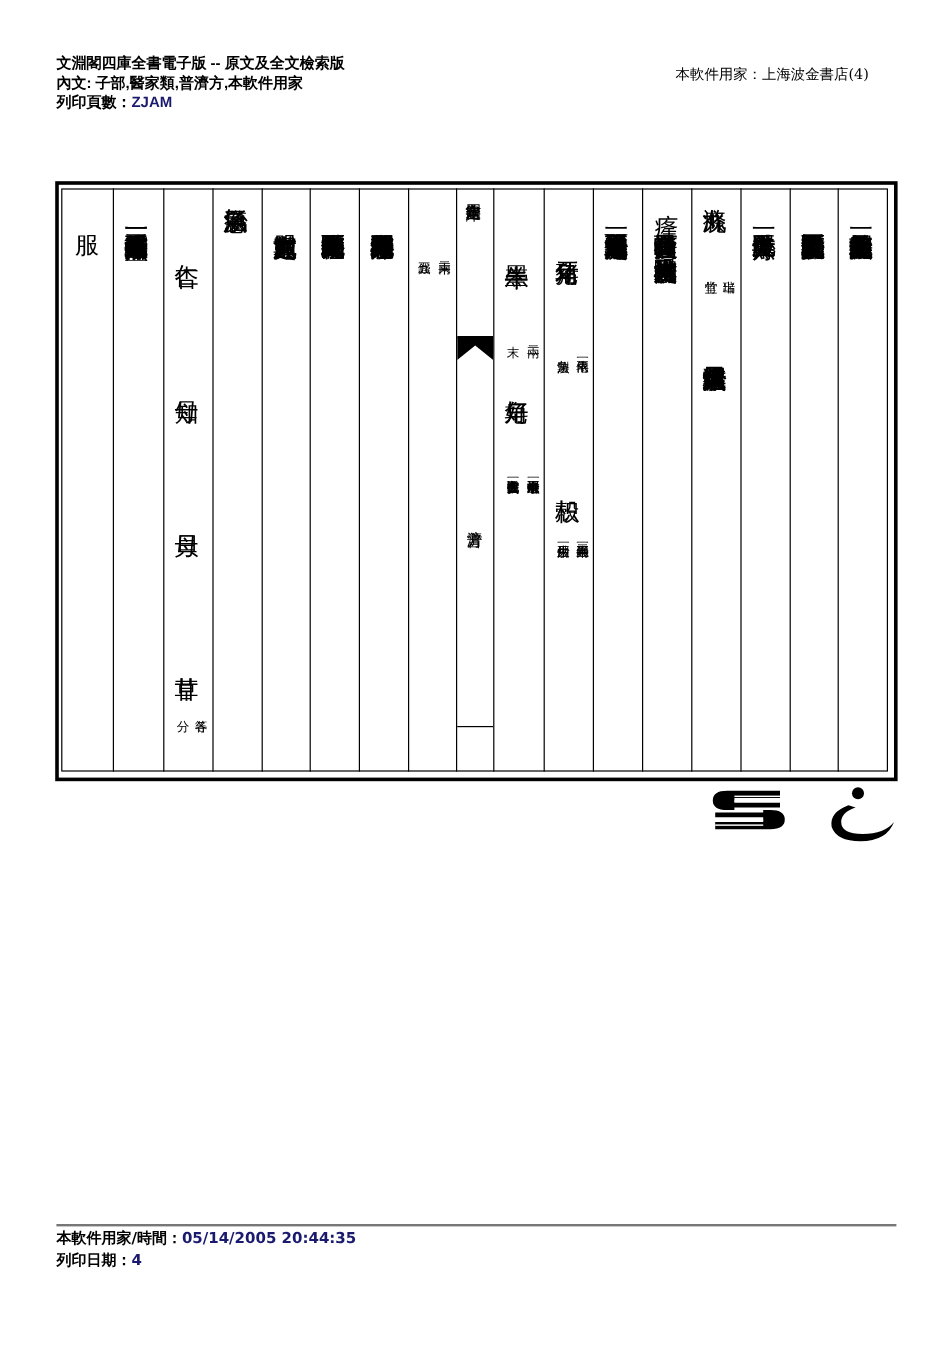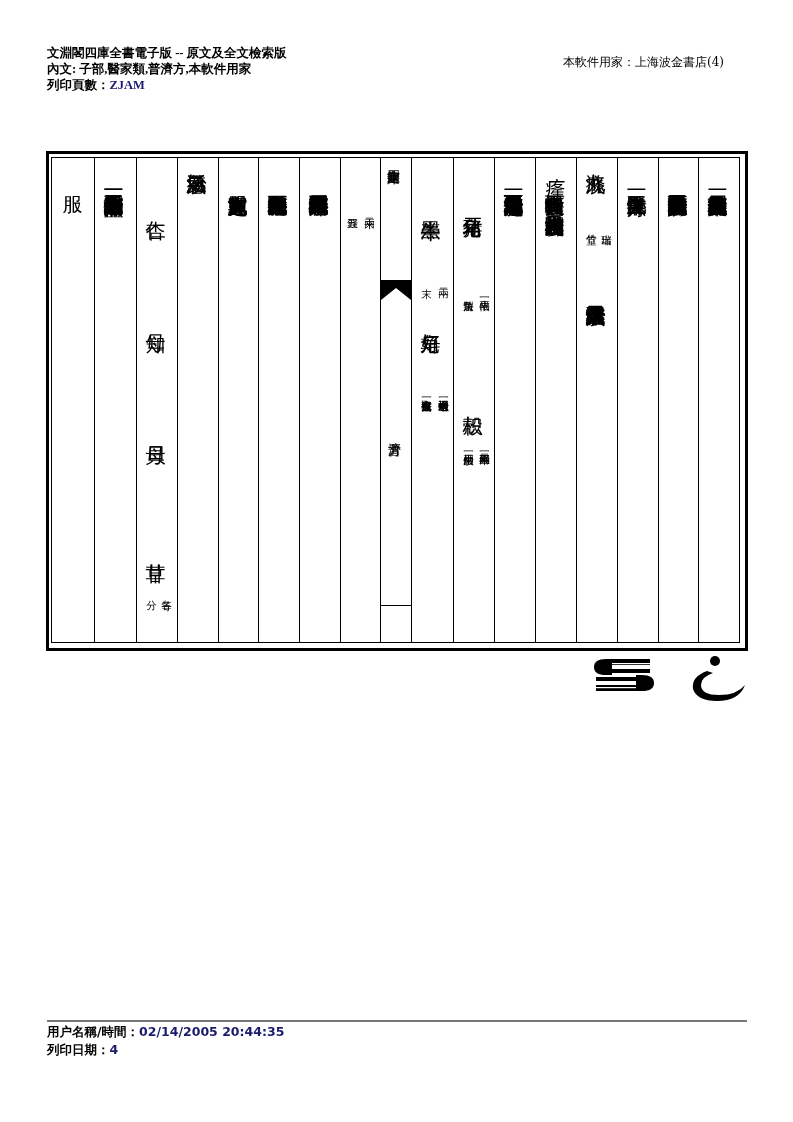--- a/index.html
+++ b/index.html
@@ -1,18 +1,18 @@
 <!DOCTYPE html>
 <html><head>
 <meta charset="utf-8">
 <style>
   html, body { margin: 0; padding: 0; background: #ffffff; }
   body { width: 793px; height: 1122px; position: relative; overflow: hidden;
          font-family: "DejaVu Serif", "Liberation Serif", serif; color: #000; }
-  .hdr { position: absolute; font-family: Liberation Serif, serif;
+  .hdr { position: absolute; font-family: Liberation Sans, sans-serif;
          font-weight: bold; font-size: 12.5px; line-height: 16px; }
   .hdr .ascii { color: #1a1a6e; font-weight: bold; }
   .hdr-left { left: 47px; top: 45px; }
   .hdr-right { left: 535px; top: 50px; font-weight: normal; font-size: 12px;
                font-family: "DejaVu Serif", "Liberation Serif", serif; line-height: 24px; margin-left: 28px; }
   .frame-outer { position: absolute; left: 46px; top: 151px; width: 696px; height: 494px;
                  border: 3px solid #000; }
   .frame-inner { position: absolute; left: 51px; top: 157px; width: 689px; height: 486px;
                  border: 1px solid #000; box-sizing: border-box; }
   .col { position: absolute; top: 157px; height: 486px; border-left: 1px solid #000; box-sizing: border-box; }
@@ -133,18 +133,18 @@
 </svg>
 <svg class="logo" style="left:685px;" width="64" height="50" viewBox="0 0 64 50">
   <circle cx="30" cy="6" r="5" fill="#000"></circle>
   <path d="M22,16 Q6,22 8,34 Q12,46 32,46 Q54,46 60,30 Q52,40 34,40 Q16,40 16,30 Q16,22 28,18 Z" fill="#000"></path>
   <path d="M20,30 Q34,24 44,28" stroke="#fff" stroke-width="2" fill="none"></path>
 </svg>
 
 <div class="footer-rule"></div>
 <div class="footer">
   <div>
-    <span>用户名稱/時間：</span><span class="ascii">02/14/2005 20:44:35</span>
+    <span>本軟件用家/時間：</span><span class="ascii">05/14/2005 20:44:35</span>
   </div>
   <div>
     <span>列印日期：</span><span class="ascii">4</span>
   </div>
 </div>
 
 </body></html>

